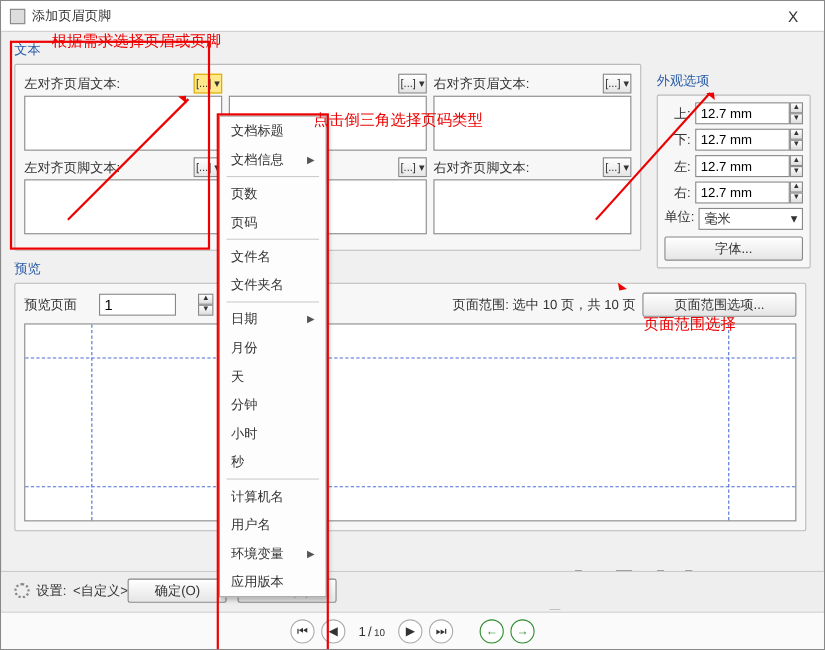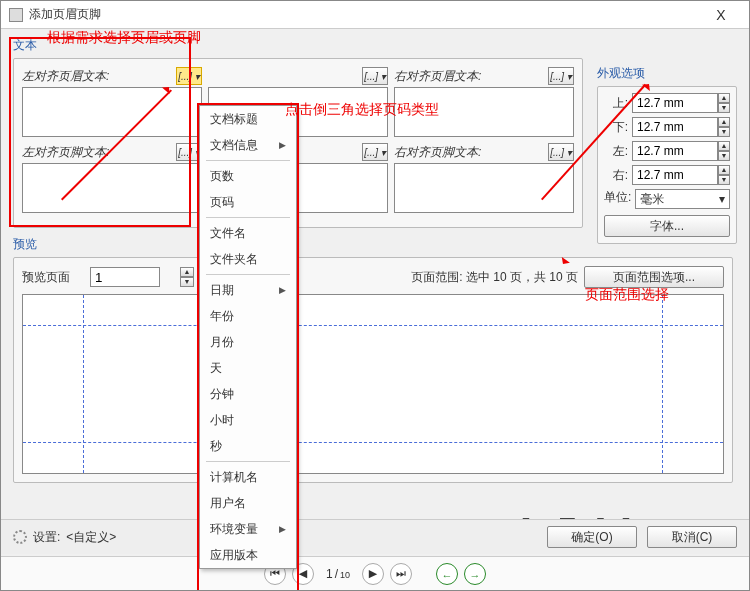--- a/index.html
+++ b/index.html
@@ -8,21 +8,21 @@
 .titlebar { height: 28px; background: #fff; border-bottom: 1px solid #ccc; display: flex; align-items: center; padding: 0 8px; justify-content: space-between; }
 .titlebar-left { display: flex; align-items: center; gap: 6px; }
 .title-icon { width: 14px; height: 14px; border: 1px solid #888; background: #ddd; }
 .close-btn { width: 40px; height: 24px; display: flex; align-items: center; justify-content: center; font-size: 14px; cursor: pointer; }
 .content { padding: 8px 12px; position: relative; }
 .red-box-outer { position: absolute; border: 2px solid #e00; pointer-events: none; }
 .section-label { color: #2a5ca8; font-size: 12px; margin-bottom: 4px; }
 .group-box { border: 1px solid #bbb; border-radius: 2px; padding: 8px; background: #f7f7f7; margin-bottom: 8px; position: relative; }
 .text-row { display: flex; gap: 6px; margin-bottom: 6px; }
 .field-block { flex: 1; display: flex; flex-direction: column; gap: 2px; }
-.field-label-row { display: flex; align-items: flex-end; justify-content: space-between; font-style: italic; }
+.field-label-row { display: flex; align-items: flex-end; justify-content: space-between; }
 .field-label { font-size: 12px; color: #333; }
 .dropdown-btn { width: 26px; height: 18px; border: 1px solid #888; background: linear-gradient(#fff,#e5e5e5); display: flex; align-items: center; justify-content: center; font-size: 10px; cursor: pointer; gap: 1px; }
 .dropdown-btn.highlighted { background: #ffe98a; border-color: #d9a900; }
 .textarea { height: 50px; border: 1px solid #888; background: #fff; }
 .right-panel { width: 140px; position: absolute; right: 12px; top: 36px; }
 .spinner-row { display: flex; align-items: center; gap: 4px; margin-bottom: 4px; }
 .spinner-label { width: 24px; text-align: right; }
 .spinner { flex: 1; display: flex; }
 .spinner input { width: 100%; height: 20px; border: 1px solid #888; padding: 0 4px; font-size: 12px; }
 .spinner-btns { width: 14px; display: flex; flex-direction: column; }
@@ -32,21 +32,21 @@
 .btn { height: 22px; border: 1px solid #888; background: linear-gradient(#fff,#e5e5e5); display: flex; align-items: center; justify-content: center; cursor: pointer; padding: 0 10px; border-radius: 2px; }
 .font-btn { width: 100%; margin-top: 6px; }
 .preview-section { margin-top: 6px; }
 .preview-header-row { display: flex; align-items: center; gap: 20px; margin-bottom: 6px; }
 .page-input { width: 70px; height: 20px; border: 1px solid #888; padding: 0 4px; background: #fff; }
 .range-info { margin-left: auto; display: flex; align-items: center; gap: 6px; }
 .range-btn { width: 140px; }
 .preview-canvas { height: 180px; border: 1px solid #888; background: #fff; position: relative; }
 .dashed-v { position: absolute; top: 0; bottom: 0; border-left: 1px dashed #4a6dd8; }
 .dashed-h { position: absolute; left: 0; right: 0; border-top: 1px dashed #4a6dd8; }
-.bottom-bar { position: absolute; left: 0; right: 0; bottom: 36px; padding: 6px 12px; display: flex; align-items: center; justify-content: space-between; border-top: 1px solid #ccc; background: #eee; }
+.bottom-bar { position: absolute; left: 0; right: 0; bottom: 36px; padding: 6px 12px; display: flex; align-items: center; justify-content: flex-start; border-top: 1px solid #ccc; background: #eee; }
 .settings-left { display: flex; align-items: center; gap: 6px; }
 .gear-icon { width: 14px; height: 14px; border-radius: 50%; border: 2px dotted #888; }
 .btns-right { display: flex; gap: 10px; }
 .ok-cancel { width: 90px; }
 .pager-bar { position: absolute; left: 0; right: 0; bottom: 0; height: 34px; border-top: 1px solid #ccc; background: #fafafa; display: flex; align-items: center; justify-content: center; gap: 6px; }
 .pager-btn { width: 22px; height: 22px; border: 1px solid #aaa; border-radius: 50%; display: flex; align-items: center; justify-content: center; font-size: 11px; cursor: pointer; background: #fff; }
 .pager-btn.green { color: #2a8a2a; border-color: #2a8a2a; }
 .page-display { display: flex; align-items: baseline; gap: 2px; font-size: 12px; padding: 0 6px; }
 .page-display sup { font-size: 9px; }
 .dropdown-menu { position: absolute; top: 76px; left: 198px; width: 98px; background: #fdfdfd; border: 1px solid #999; box-shadow: 2px 2px 4px rgba(0,0,0,0.25); z-index: 50; }
@@ -237,23 +237,20 @@
         </div>
         <div class="menu-item">
           <span>文件夹名</span>
         </div>
         <div class="menu-sep"></div>
         <div class="menu-item">
           <span>日期</span>
           <span class="submenu-arrow">▶</span>
         </div>
         <div class="menu-item">
-          <span>年份</span>
-        </div>
-        <div class="menu-item">
           <span>月份</span>
         </div>
         <div class="menu-item">
           <span>天</span>
         </div>
         <div class="menu-item">
           <span>分钟</span>
         </div>
         <div class="menu-item">
           <span>小时</span>

